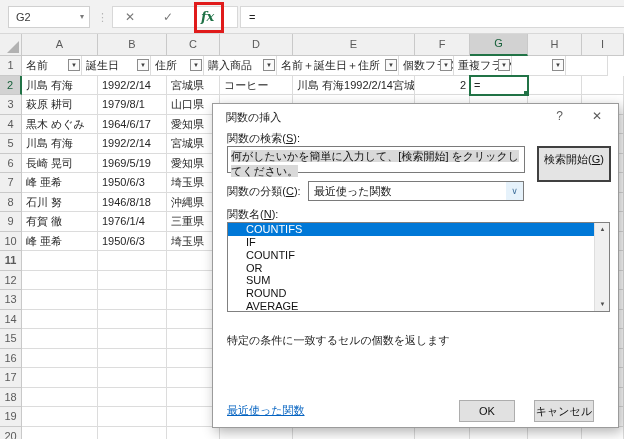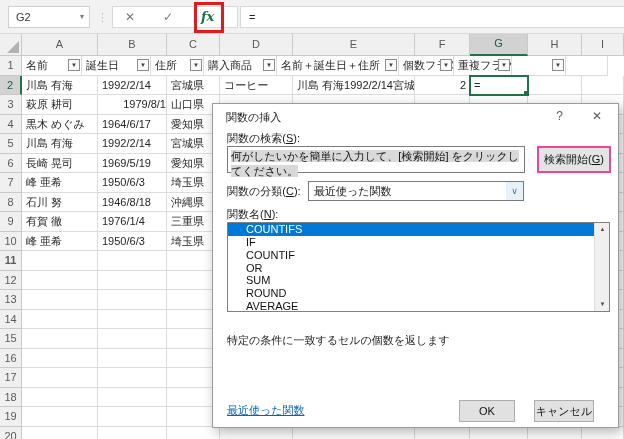--- a/index.html
+++ b/index.html
@@ -39,21 +39,21 @@
 
   
   .dlg { position:absolute; left:212px; top:103px; width:407px; height:325px; background:#fff; border:1px solid #9b9b9b; box-shadow:3px 4px 12px rgba(0,0,0,.3); z-index:10; font-size:11px; color:#111; }
   .dlg-title { position:absolute; left:13px; top:6px; font-size:11px; color:#1a1a1a; }
   .dlg-help  { position:absolute; right:55px; top:5px; font-size:12px; color:#5c5c5c; }
   .dlg-close { position:absolute; right:16px; top:5px; font-size:12px; color:#5c5c5c; }
   .lbl { position:absolute; color:#1a1a1a; }
   .key { text-decoration:underline; }
   .searchbox { position:absolute; left:14px; top:42px; width:298px; height:27px; background:#fff; border:1px solid #7a7a7a; padding:2px 3px; }
   .searchbox span { background:#d9d9d9; }
-  .btn-search { position:absolute; left:324px; top:42px; width:74px; height:27px; background:#e4e4e4; border:2px solid #ec4899; text-align:center; line-height:23px; }
+  .btn-search { position:absolute; left:324px; top:42px; width:74px; height:36px; background:#e4e4e4; border:2px solid #404040; text-align:center; line-height:23px; }
   .combo { position:absolute; left:95px; top:77px; width:216px; height:20px; background:#fff; border:1px solid #7a7a7a; line-height:18px; padding-left:5px; }
   .combo-arrow { position:absolute; right:0; top:0; width:17px; height:18px; background:#e6f2fb; color:#41719c; text-align:center; font-size:9px; line-height:18px; }
   .listbox { position:absolute; left:14px; top:118px; width:383px; height:90px; background:#fff; border:1px solid #808080; overflow:hidden; }
   .litem { height:12.85px; line-height:12.8px; padding-left:18px; font-size:11px; color:#111; white-space:nowrap; }
   .litem.sel { background:#0078d7; color:#fff; }
   .vscroll { position:absolute; right:0; top:0; width:15px; height:88px; background:#f0f0f0; border-left:1px solid #dedede; }
   .vs-up, .vs-dn { position:absolute; left:0; width:15px; height:13px; text-align:center; font-size:6px; color:#505050; line-height:13px; }
   .vs-up { top:0; } .vs-dn { bottom:0; }
   .sig  { position:absolute; left:14px; top:213px; font-weight:bold; color:#1a1a1a; }
   .desc { position:absolute; left:14px; top:229px; color:#1a1a1a; }
@@ -121,21 +121,21 @@
         <div class="cell" style="width: 73px;">コーヒー</div>
         <div class="cell" style="width: 122px;">川島 有海1992/2/14宮城県</div>
         <div class="cell right" style="width: 55px;">2</div>
         <div class="cell selcell" style="width: 58px;">=</div>
         <div class="cell" style="width: 54px;"></div>
         <div class="cell" style="width: 42px;"></div>
       </div>
       <div class="srow">
         <div class="hcell rowh" style="width: 22px;">3</div>
         <div class="cell" style="width: 76px;">萩原 耕司</div>
-        <div class="cell" style="width: 69px; text-align: right;">1979/8/1</div>
+        <div class="cell" style="width: 69px;">1979/8/1</div>
         <div class="cell" style="width: 53px;">山口県</div>
         <div class="cell" style="width: 73px;"></div>
         <div class="cell" style="width: 122px;"></div>
         <div class="cell" style="width: 55px;"></div>
         <div class="cell" style="width: 58px;"></div>
         <div class="cell" style="width: 54px;"></div>
         <div class="cell" style="width: 42px;"></div>
       </div>
       <div class="srow">
         <div class="hcell rowh" style="width: 22px;">4</div>

